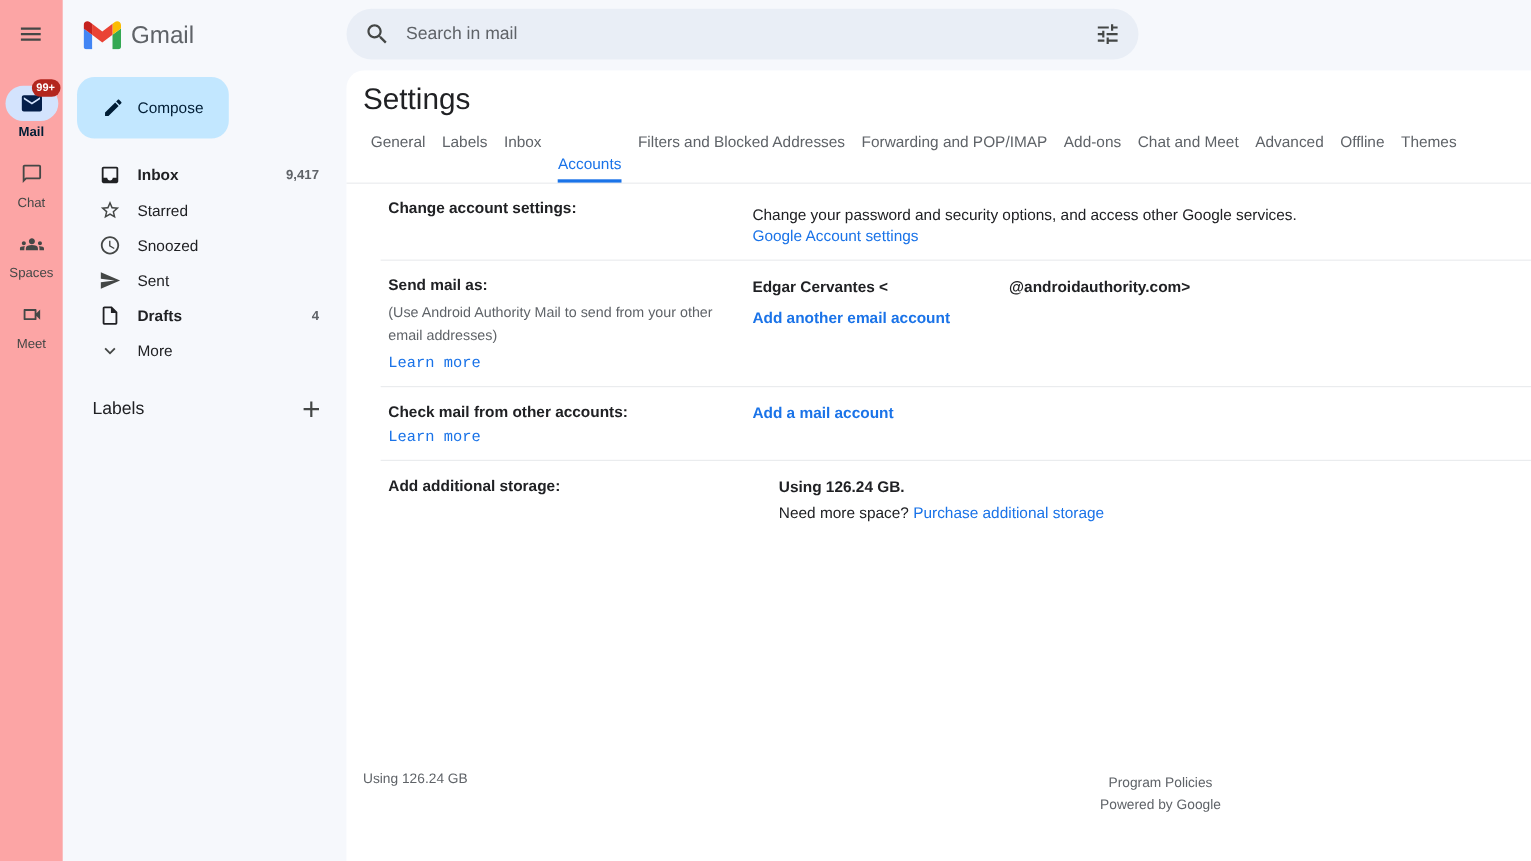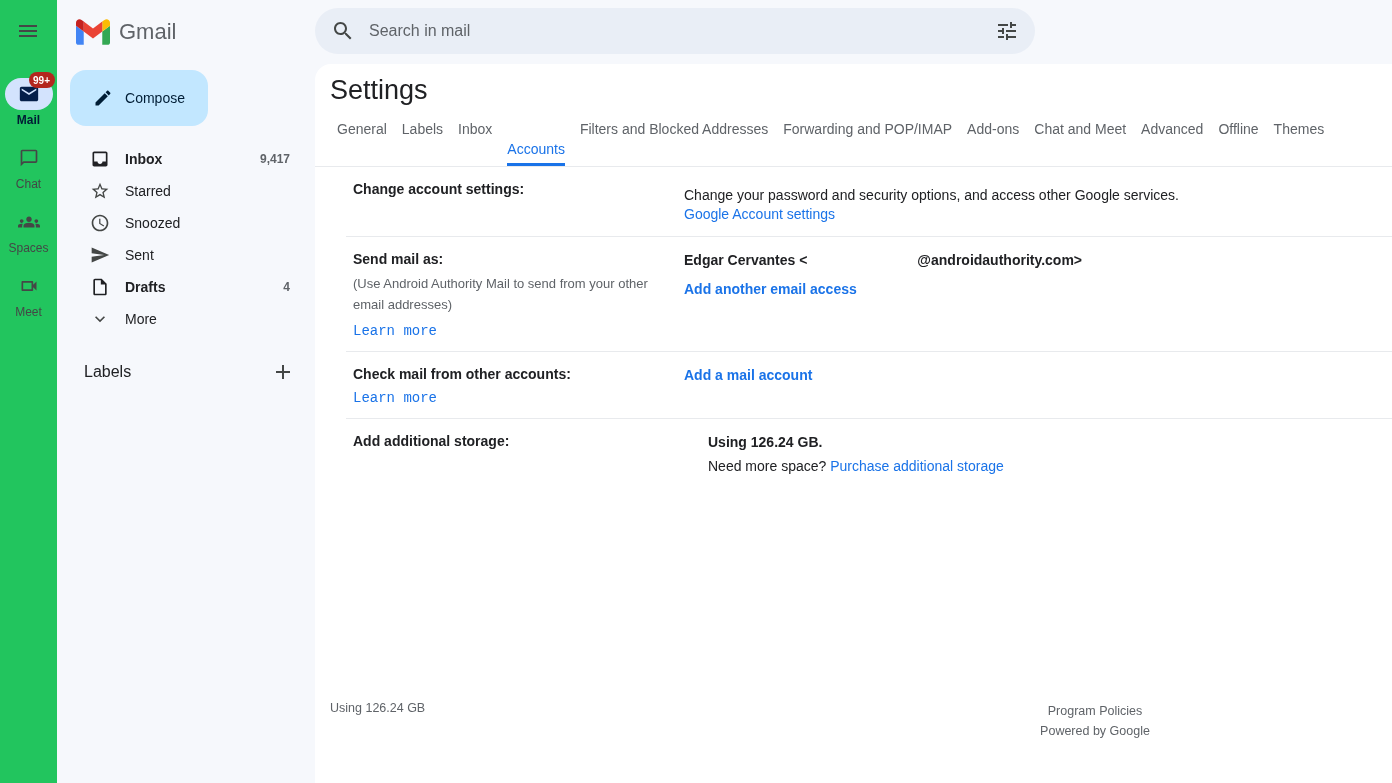--- a/index.html
+++ b/index.html
@@ -2,21 +2,21 @@
 <html><head>
 <meta charset="utf-8">
 <style>
   * { margin:0; padding:0; box-sizing:border-box; }
   html,body { width:1392px; height:783px; overflow:hidden; }
   body {
     font-family:"Liberation Sans","DejaVu Sans",sans-serif;
     background:#f6f8fc; color:#202124; position:relative;
   }
   
-  .rail { position:absolute; left:0; top:0; width:57px; height:783px; background:#22c55e; z-index:5; }
+  .rail { position:absolute; left:0; top:0; width:57px; height:783px; background:#fca5a5; z-index:5; }
   .hamburger { position:absolute; top:19px; left:16px; width:24px; height:24px; cursor:pointer; }
   .rail-nav { position:absolute; top:78px; left:0; width:57px; }
   .rail-item { height:64px; display:flex; flex-direction:column; align-items:center; cursor:pointer; }
   .rail-pill { width:48px; height:32px; border-radius:16px; display:flex; align-items:center; justify-content:center; position:relative; }
   .rail-item.active .rail-pill { background:#d3e3fd; }
   .rail-label { margin-top:3px; font-size:12px; color:#444746; font-weight:500; }
   .rail-item.active .rail-label { color:#001d35; font-weight:700; }
   .badge { position:absolute; top:-6px; right:-2px; min-width:26px; height:16px; background:#b3261e; color:#fff;
            font-size:10px; font-weight:700; border-radius:9px; display:flex; align-items:center; justify-content:center; padding:0 4px; }
   
@@ -52,21 +52,21 @@
   .srow.last { border-bottom:none;gap:24px; }
   .srow-label { font-size:14px; font-weight:700; color:#202124; padding-left:7px; }
   .srow-note { font-size:13px; line-height:21px; color:#5f6368; width:322px; margin-top:6px; padding-left:7px; }
   .srow-left .link { display:inline-block; margin-top:8px; margin-left:7px;font-family:Liberation Mono, monospace; }
   .line { font-size:14px; line-height:19px; }
   .mt5 { margin-top:5px; } .mt10 { margin-top:10px; }
   .bold { font-weight:700; }
   .link { color:#1a73e8; font-size:14px; cursor:pointer; text-decoration:none; }
   .redacted-gap { display:inline-block; width:110px; }
   .footer-left { position:absolute; left:15px; top:637px; font-size:12.5px; color:#5f6368; }
-  .footer-right { position:absolute; left:690px; top:637px; width:180px; text-align:center; font-size:12.5px; color:#5f6368; line-height:20px; }
+  .footer-right { position:absolute; left:650px; top:637px; width:180px; text-align:center; font-size:12.5px; color:#5f6368; line-height:20px; }
   .footer-link { cursor:pointer; }
 </style>
 </head>
 <body>
 
 <div class="rail">
   <div class="hamburger">
     <svg viewBox="0 0 24 24" width="24" height="24">
         <path fill="#444746" d="M3 18h18v-2H3v2zm0-5h18v-2H3v2zm0-5h18V6H3v2z"></path>
       </svg>
@@ -222,21 +222,21 @@
     <div class="srow">
       <div class="srow-left">
         <div class="srow-label">Send mail as:</div>
         <div class="srow-note">(Use Android Authority Mail to send from your other email addresses)</div>
         <a class="link">Learn more</a>
       </div>
       <div class="srow-right">
         <div class="line">
           <span class="bold">Edgar Cervantes &lt;</span><span class="redacted-gap"></span><span class="bold">@androidauthority.com&gt;</span>
         </div>
-        <div class="line mt10"><a class="link bold">Add another email access</a></div>
+        <div class="line mt10"><a class="link bold">Add another email account</a></div>
       </div>
     </div>
 
     <div class="srow">
       <div class="srow-left">
         <div class="srow-label">Check mail from other accounts:</div>
         <a class="link">Learn more</a>
       </div>
       <div class="srow-right">
         <div class="line"><a class="link bold">Add a mail account</a></div>

